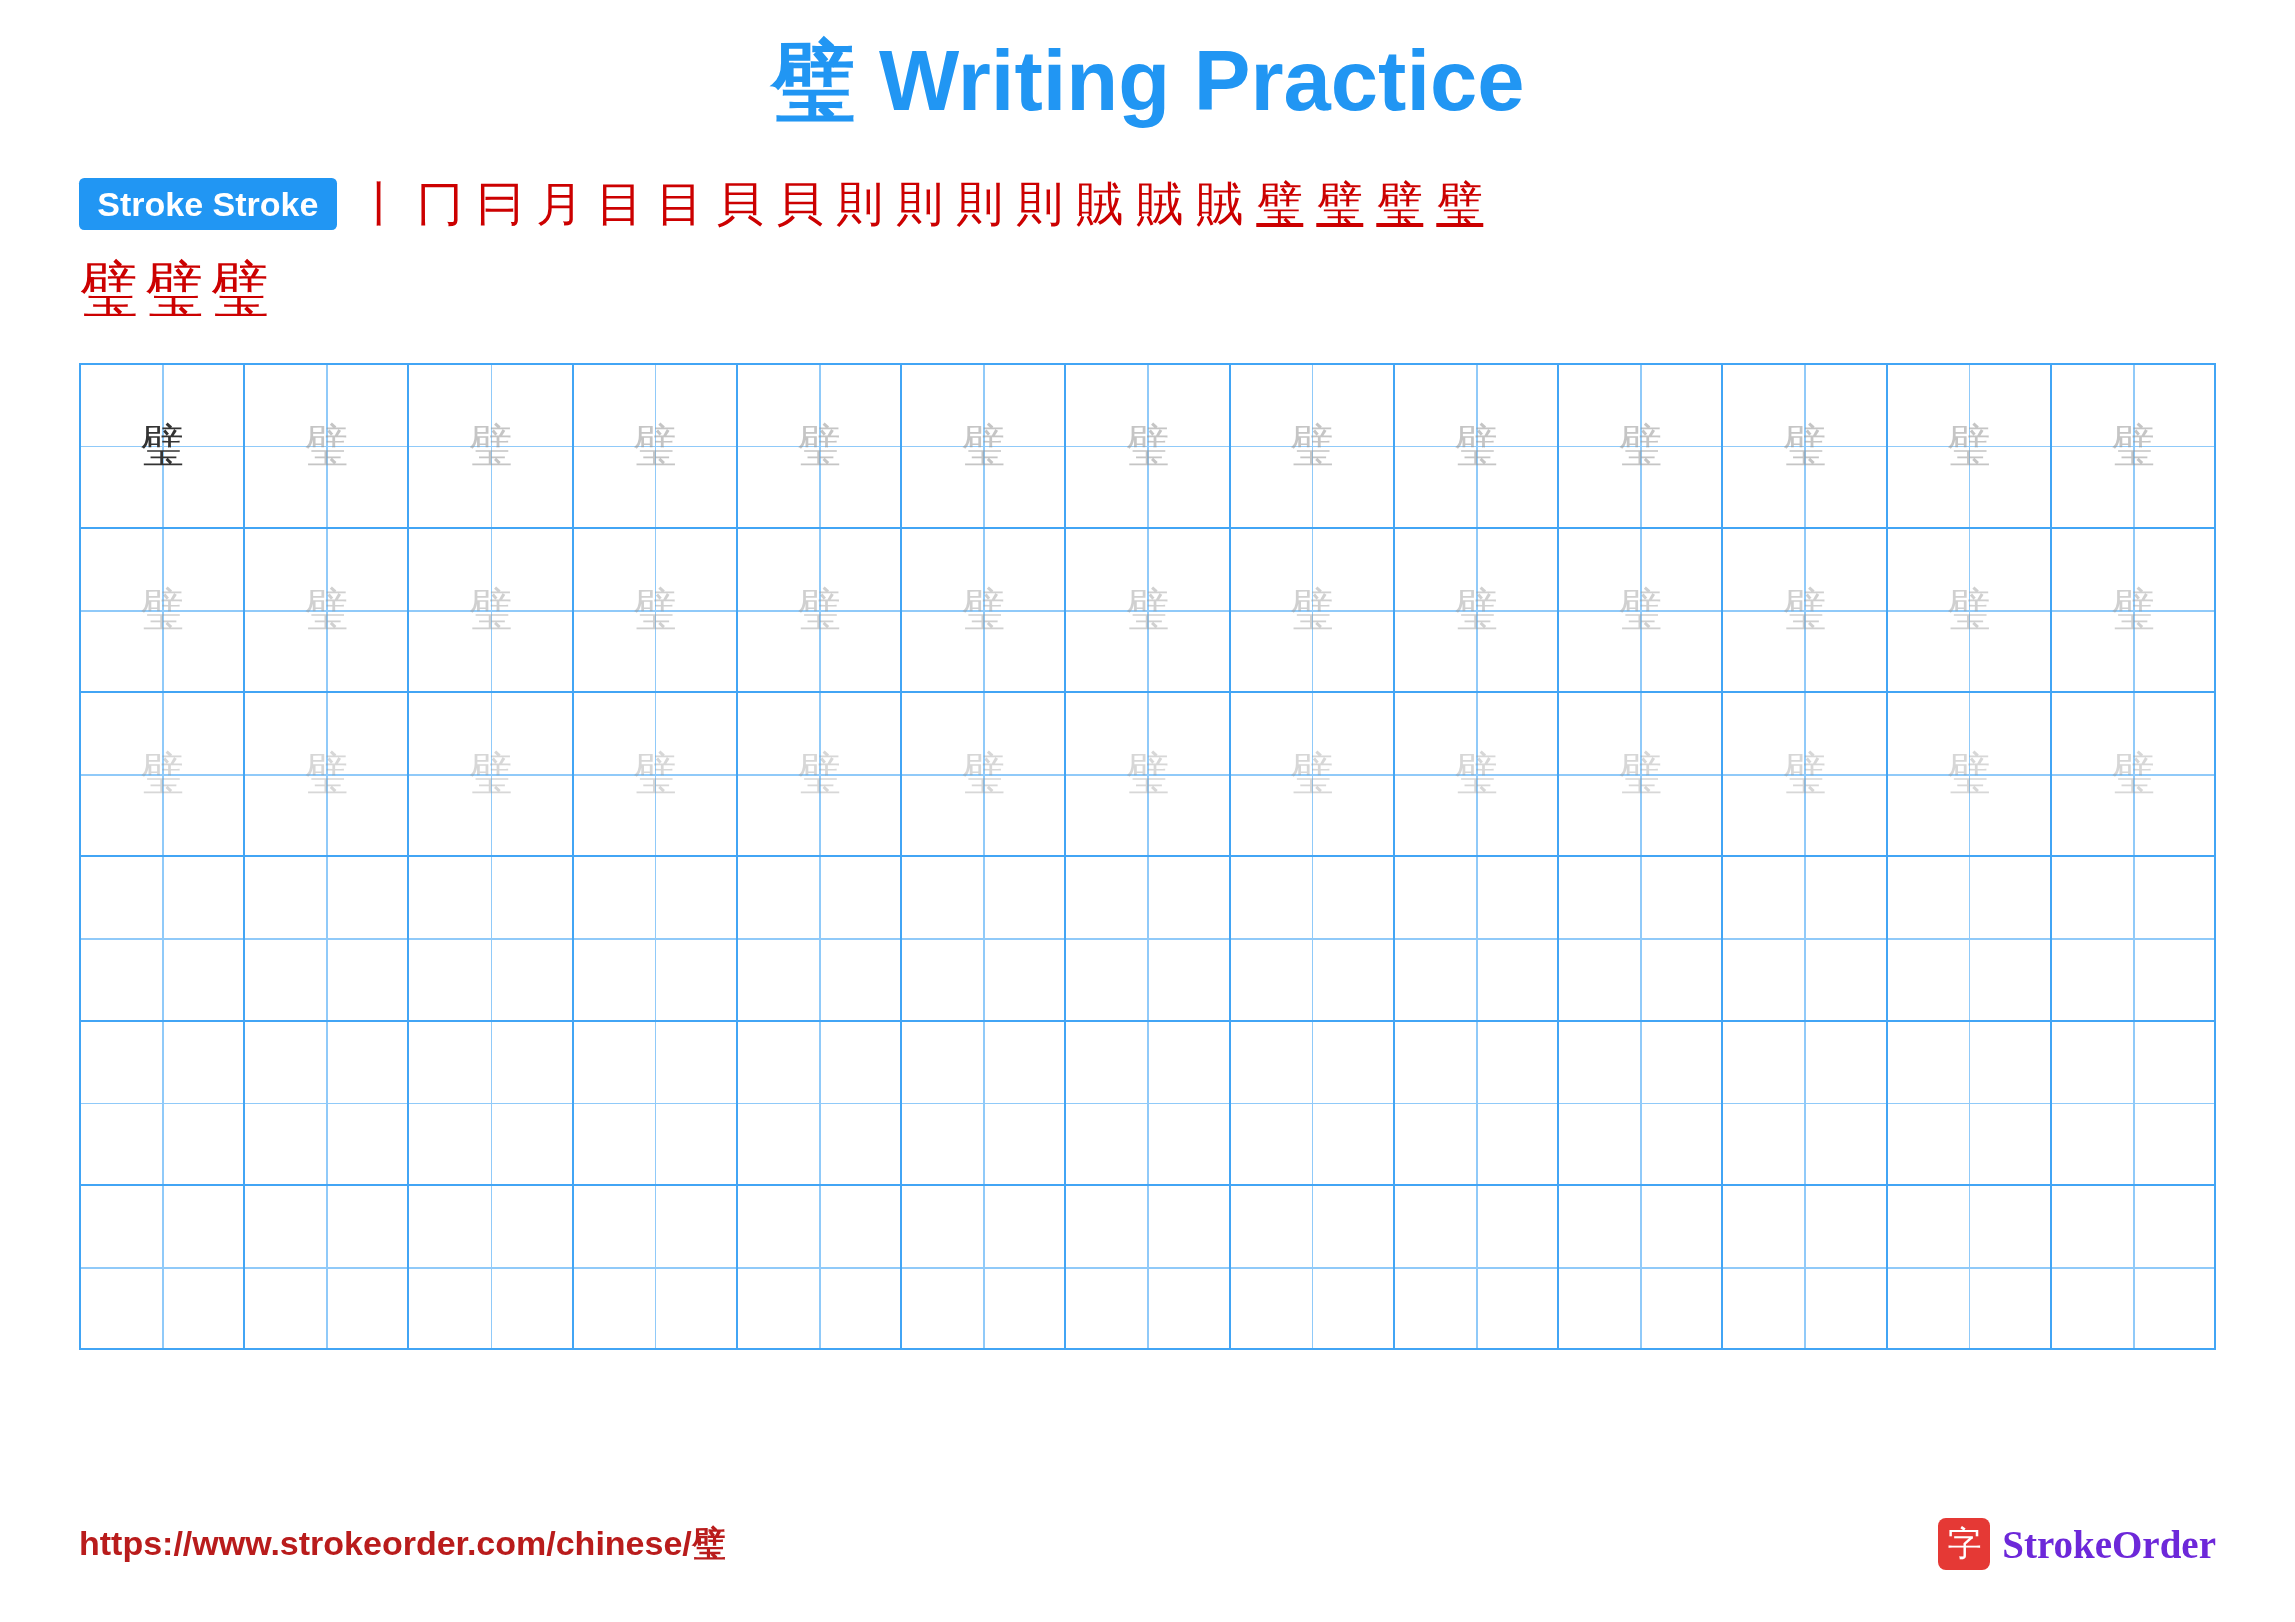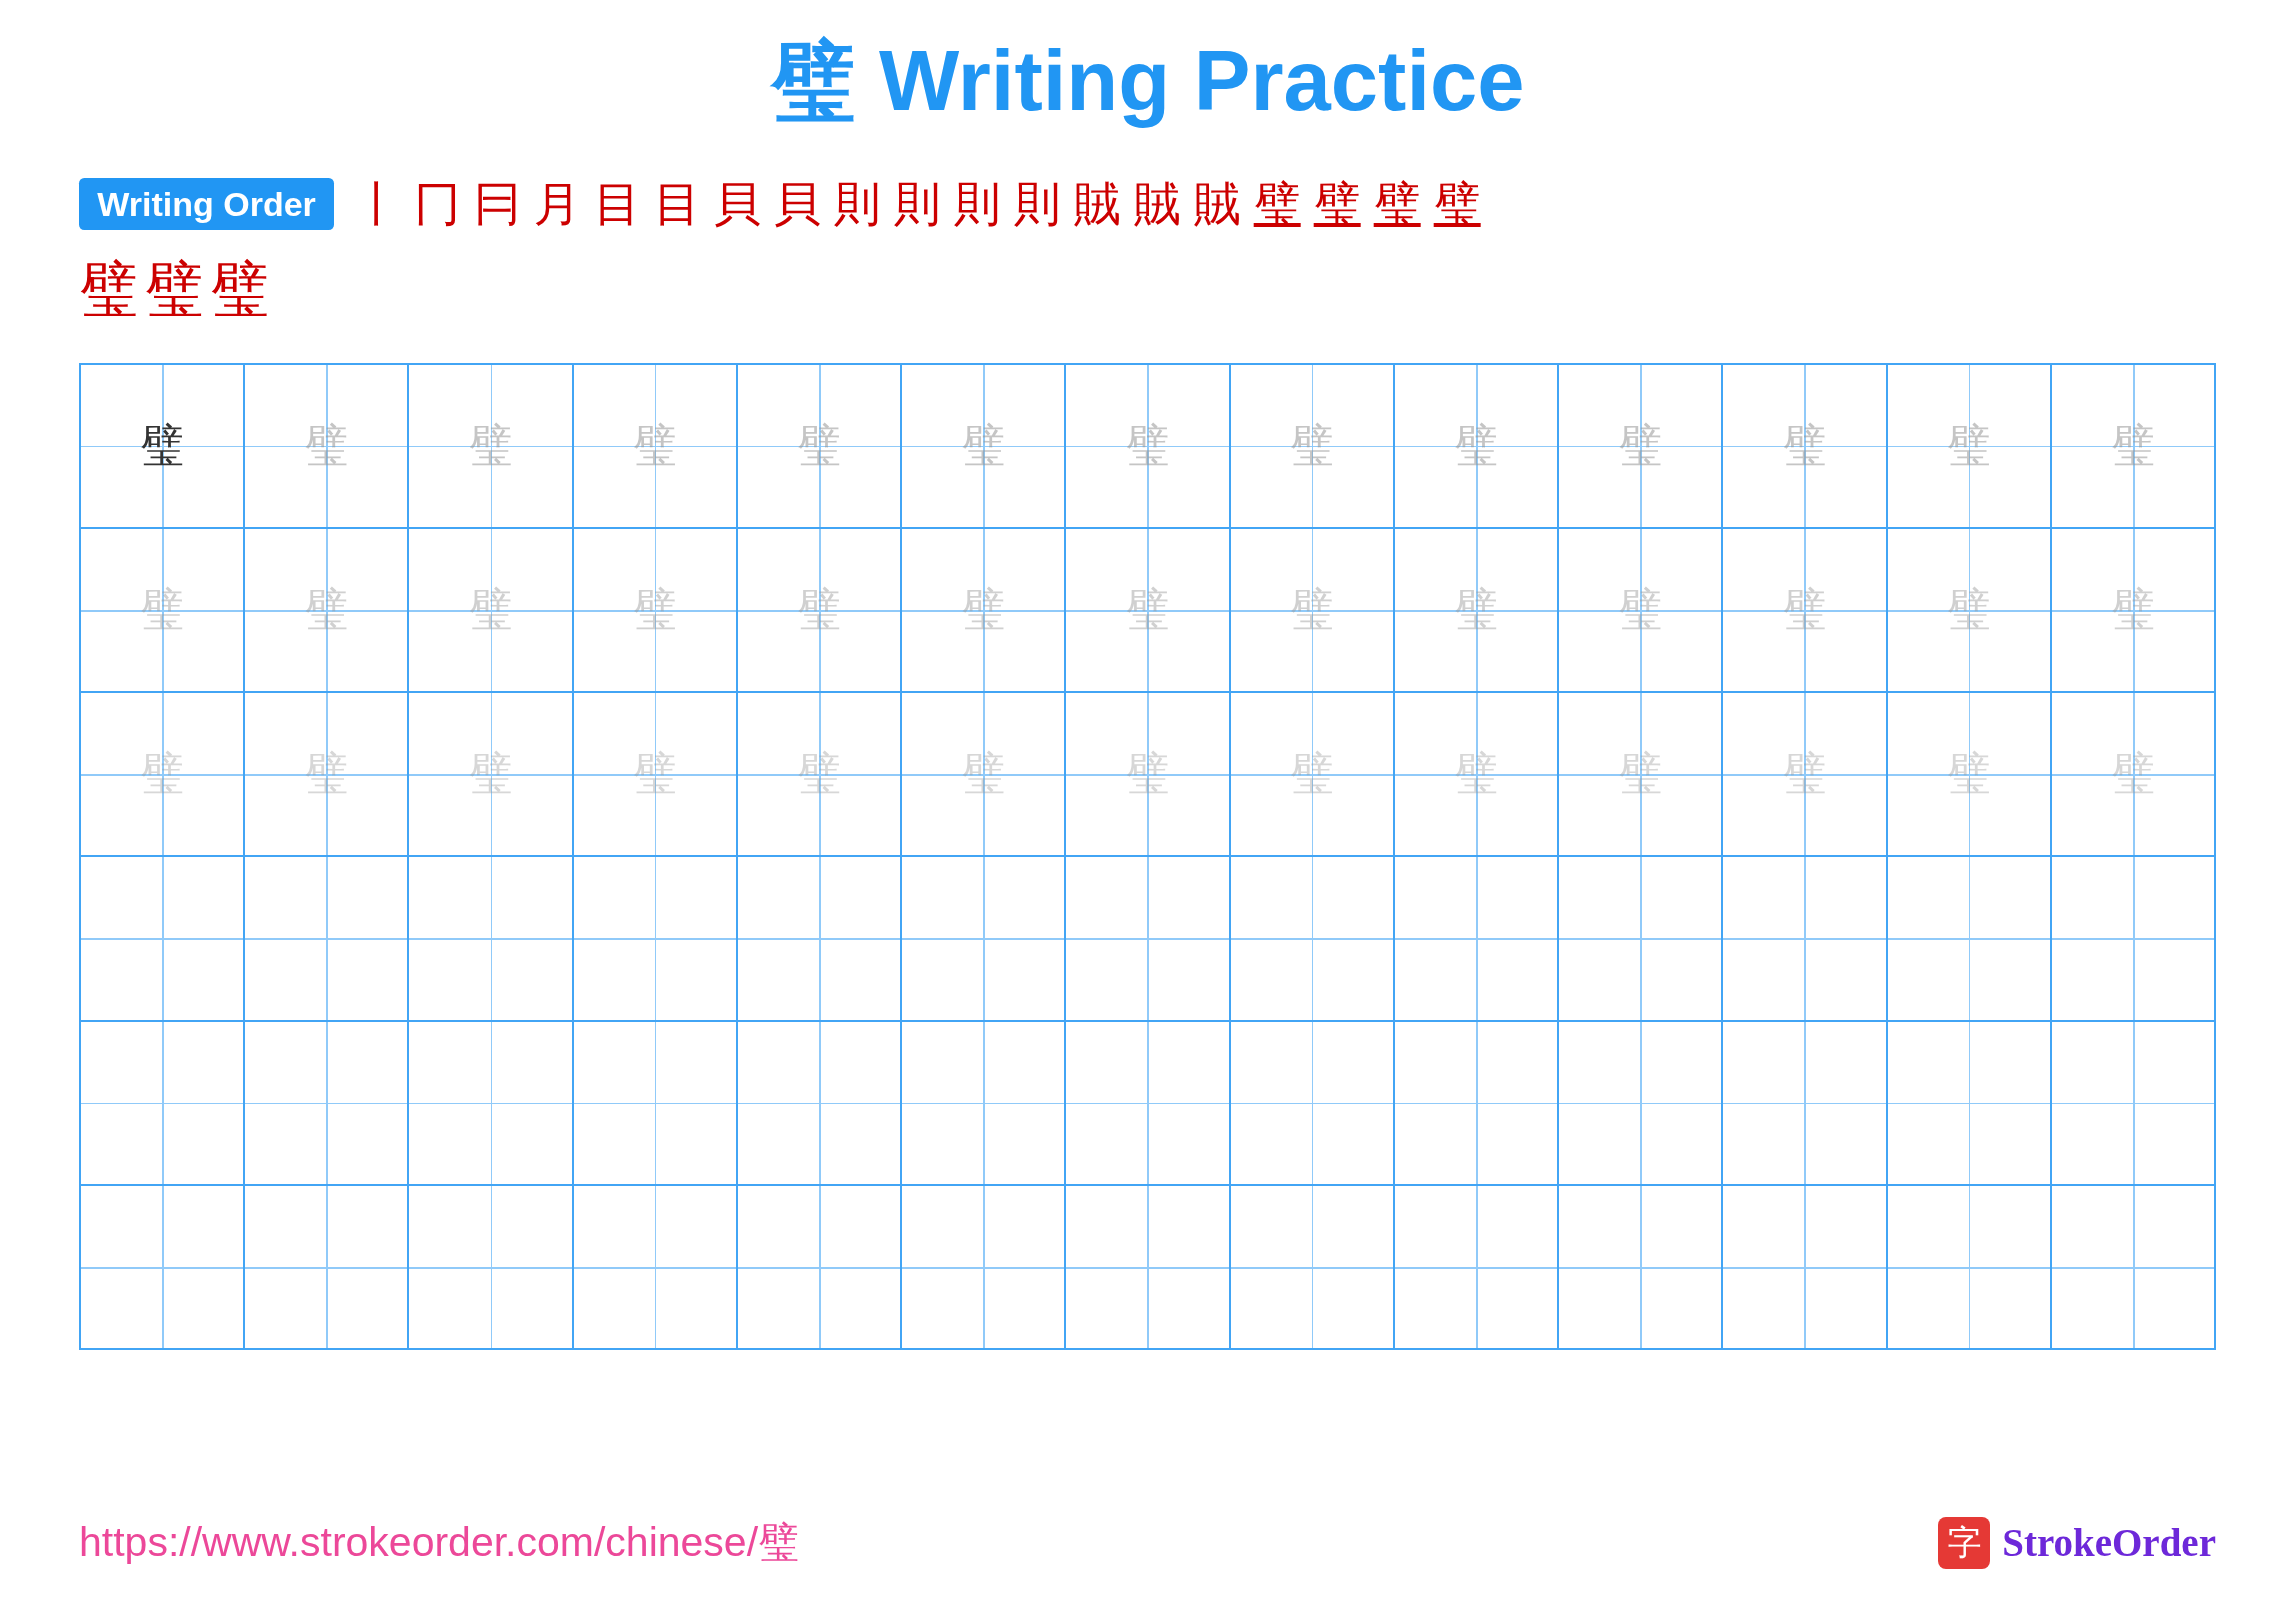--- a/index.html
+++ b/index.html
@@ -150,23 +150,24 @@
     .footer {
       position: absolute;
       bottom: 52px;
       left: 79px;
       right: 79px;
       display: flex;
       align-items: center;
       justify-content: space-between;
     }
     .footer-url {
-      font-size: 41px;
-      color: #ec4899;
+      font-size: 34px;
+      color: #b91c1c;
       font-family: Arial, sans-serif;
+      font-weight: bold;
     }
     .footer-logo {
       display: flex;
       align-items: center;
       gap: 11.8px;
     }
     .logo-icon {
       width: 52px;
       height: 52px;
       background: #e53935;
@@ -193,21 +194,21 @@
   <div class="title-area">
     <span class="title-text">
       <span class="title-char">璧</span>
       <span> </span>
       <span>Writing Practice</span>
     </span>
   </div>
 
   <div class="stroke-order-section">
     <div class="stroke-order-row">
-      <div class="stroke-order-badge">Writing Order</div>
+      <div class="stroke-order-badge">Stroke Stroke</div>
       <div class="stroke-chars">
         <span class="stroke-char">丨</span>
         <span class="stroke-char">冂</span>
         <span class="stroke-char">冃</span>
         <span class="stroke-char">月</span>
         <span class="stroke-char">目</span>
         <span class="stroke-char">目</span>
         <span class="stroke-char">貝</span>
         <span class="stroke-char">貝</span>
         <span class="stroke-char">則</span>

